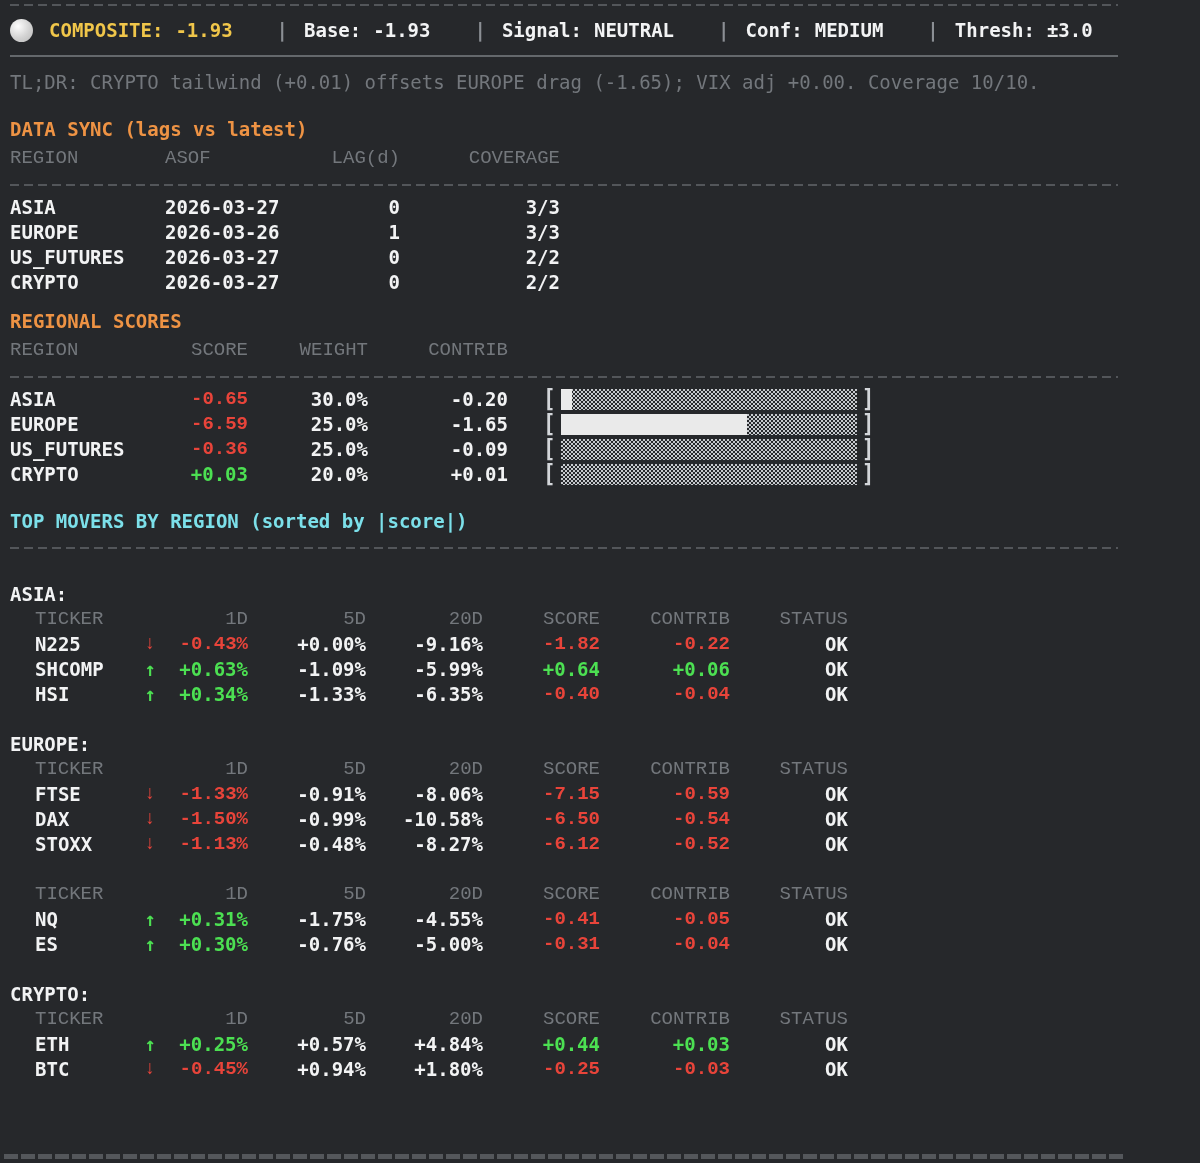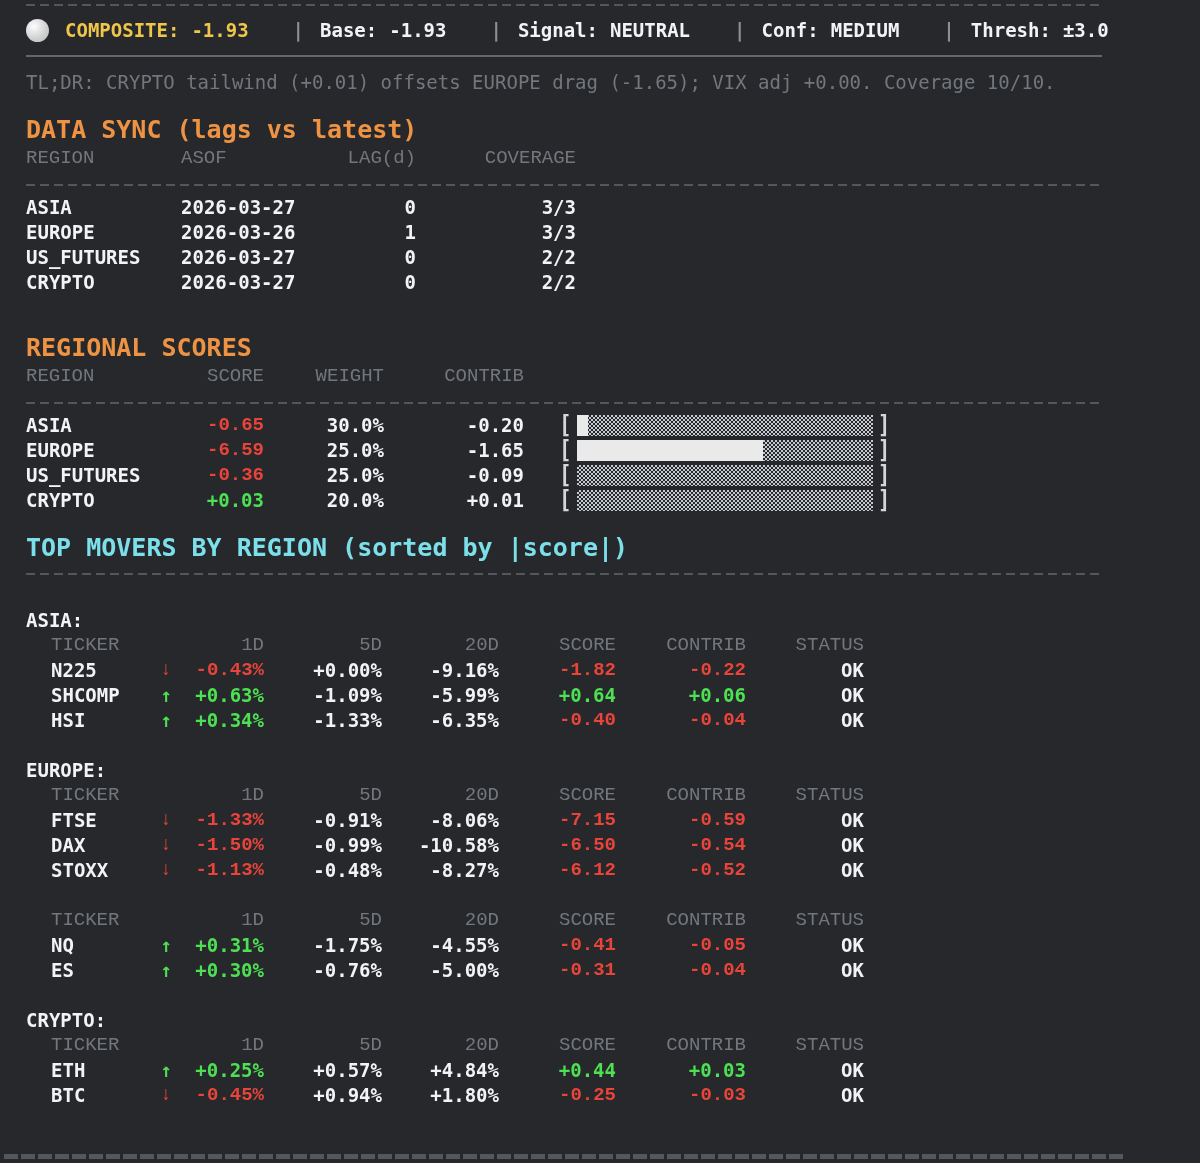--- a/index.html
+++ b/index.html
@@ -3,40 +3,40 @@
 <meta charset="utf-8">
 <style>
   :root{
     --yellow:#f0c64a; --orange:#ee9344; --cyan:#7ce0ea; --green:#4ce052;
     --red:#e8443a; --muted:#73777c; --text:#f2f3f4; --background:#26282b;
     --bar_fill:#eaeaea; --rule:#53565a; --pipe:#8b8f94;
   }
   html,body{margin:0;padding:0;background:var(--background);}
   .page{
     position:relative; width:1128px; height:1163px; box-sizing:border-box;
-    padding:0 26px; background:var(--background); overflow:hidden;
+    padding:0 10px; background:var(--background); overflow:hidden;
     font-family:"DejaVu Sans Mono","Liberation Mono",monospace;
     font-size:19px; line-height:25px; color:var(--text);
   }
   .b{font-weight:bold;}
   .c-yellow{color:var(--yellow);} .c-orange{color:var(--orange);} .c-cyan{color:var(--cyan);}
   .pos{color:var(--green);} .neg{color:var(--red);font-family:Liberation Mono, monospace;}
   .muted{color:var(--muted);font-weight:normal;font-family:Liberation Mono, monospace;}
   .pipe{color:var(--pipe);margin:0 16px;font-weight:bold;}
   .rule-dashed{height:2px;background:repeating-linear-gradient(90deg,var(--rule) 0 9px,transparent 9px 14px);}
   .rule-solid{height:2px;background:#64686c;}
   .top-rule{margin-top:4px;}
   .topbar{height:49px;display:flex;align-items:center;}
   .led{width:23px;height:23px;border-radius:50%;margin-right:16px;flex:none;
        background:radial-gradient(circle at 35% 32%, #fdfdfd, #d2d2d2 55%, #b9b9b9 100%);}
   .kv-label{margin-right:12px;} .kv-gap{margin-right:28px;}
   .tldr{margin:13px 0 8px;height:25px;color:var(--muted);}
   .section{margin-top:22px;}
-  .section.rs{margin-top:40px;} .section.tm{}
-  h2{margin:0 0 4px;font-size:25px;line-height:25px;font-weight:bold;}
+  .section.rs{margin-top:14px;} .section.tm{}
+  h2{margin:0 0 4px;font-size:19px;line-height:25px;font-weight:bold;}
   .row{display:grid;height:25px;align-items:center;}
   .ds-grid{grid-template-columns:155px 160px 75px 160px;}
   .rs-grid{grid-template-columns:180px 58px 120px 140px 35px 1fr;}
   .tm-grid{grid-template-columns:105px 20px 88px 118px 117px 117px 130px 118px;margin-left:25px;}
   .cell{white-space:pre;}
   .r{text-align:right;} .ctr{text-align:center;}
   .hdr-rule{margin:13px 0 9px;}
   .tm-rule{margin:13px 0 0;}
   #tm-sections{margin-top:33px;}
   .tm-section + .tm-section{margin-top:25px;}

